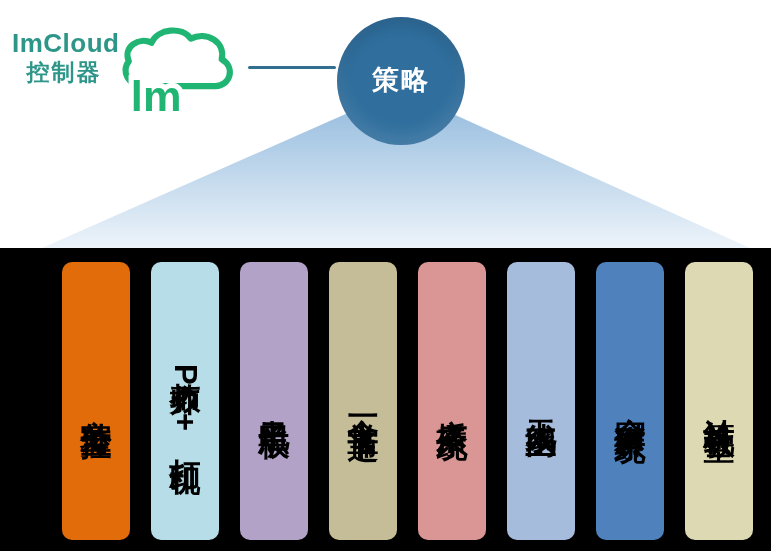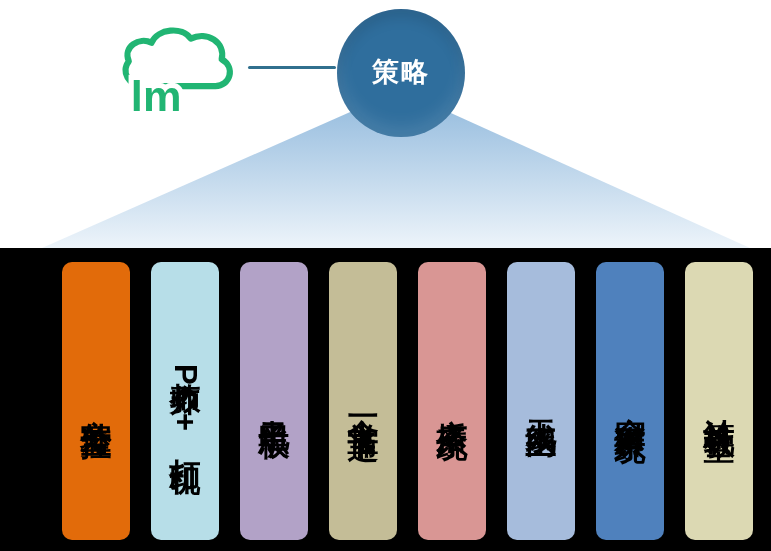--- a/index.html
+++ b/index.html
@@ -16,21 +16,21 @@
     text-align:center;font-weight:bold;line-height:1.2;
   }
   .brand .l1{font-size:26px;letter-spacing:0.5px;}
   .brand .l2{font-size:23px;letter-spacing:2px;}
   
   .cloud{position:absolute;left:112px;top:18px;width:145px;height:98px;}
   
   .connector{position:absolute;left:248px;top:66px;width:88px;height:3px;border-radius:2px;}
   
   .gateway{
-    position:absolute;left:337px;top:9px;width:128px;height:128px;
+    position:absolute;left:337px;top:17px;width:128px;height:128px;
     border-radius:50%;
     display:flex;flex-direction:column;align-items:center;justify-content:center;
     color:#ffffff;font-weight:bold;font-size:27px;line-height:1.3;letter-spacing:2px;
     box-shadow:inset 0 -10px 18px rgba(255,255,255,0.12), inset 0 8px 14px rgba(0,0,0,0.12);
     z-index:3;
   }
   
   .funnel{position:absolute;left:0;top:90px;width:771px;height:158px;z-index:1;}
   
   .panel{
@@ -51,20 +51,24 @@
     font-size:31px;font-weight:bold;color:#000000;
     letter-spacing:3px;line-height:1;
     white-space:nowrap;
   }
 </style>
 </head>
 <body>
 
 <div class="canvas">
 
+  <div class="brand" style="color: rgb(46, 150, 136);">
+    <div class="l1">ImCloud</div>
+    <div class="l2">控制器</div>
+  </div>
 
   <svg class="cloud" viewBox="0 0 140 95">
     <path d="M 30 66 C 16 66 8 52 16 42 C 10 28 26 18 38 24 C 44 10 68 8 76 20 C 92 12 110 24 106 40 C 120 48 114 66 100 66 Z" fill="#ffffff" stroke-width="6" stroke-linejoin="round" stroke-linecap="round" stroke="#21B573"></path>
     <text x="18" y="90" font-size="42" font-weight="bold" stroke="#ffffff" stroke-width="10" paint-order="stroke" fill="#21B573">lm</text>
   </svg>
 
   <div class="connector" style="background-color: rgb(49, 112, 142);"></div>
 
   <div class="gateway" style="background-color: rgb(47, 110, 157);">
     <div>策略</div>

